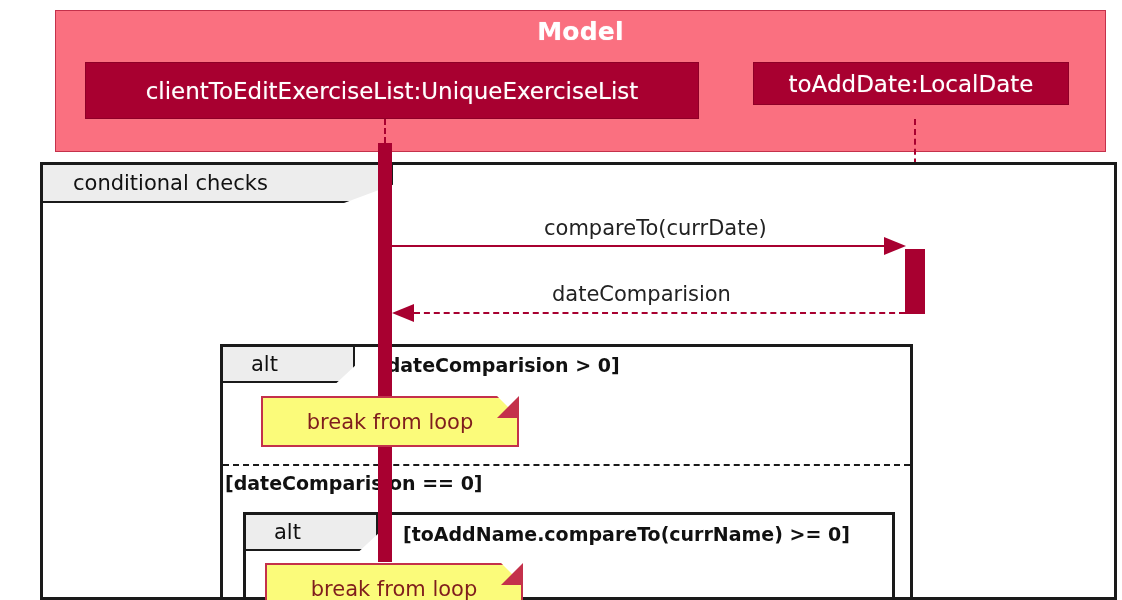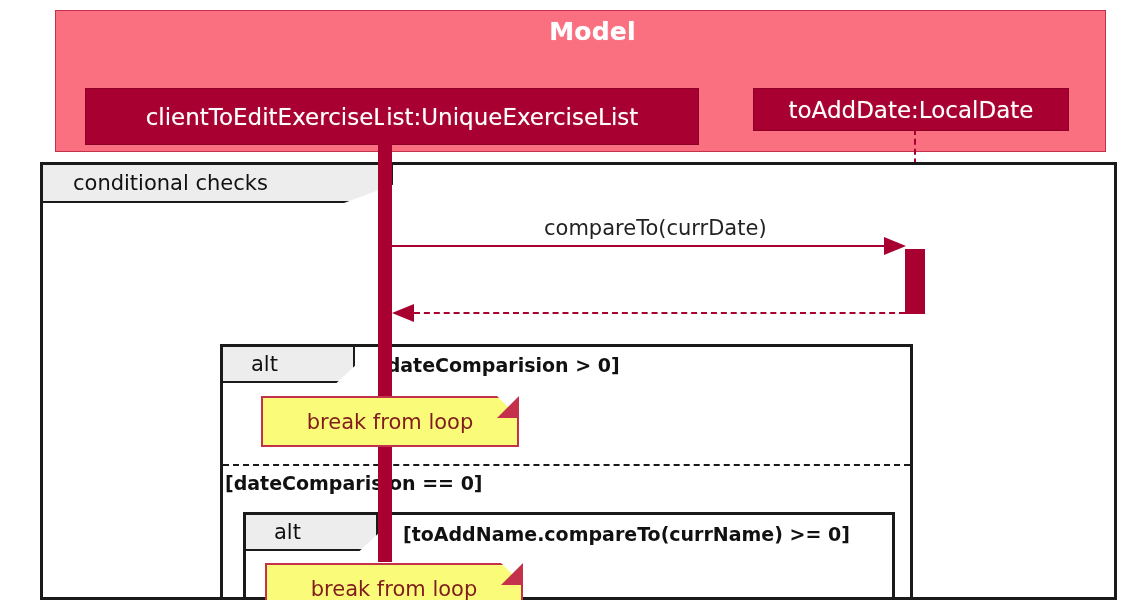--- a/index.html
+++ b/index.html
@@ -25,21 +25,21 @@
     left: 55px;
     top: 10px;
     width: 1051px;
     height: 142px;
     background: #FA7080;
     border: 1px solid #C4314B;
     box-sizing: border-box;
   }
   .package-title {
     position: absolute;
-    left: 12px;
+    left: 0;
     top: 6px;
     width: 100%;
     text-align: center;
     font-size: 25px;
     font-weight: bold;
     color: #ffffff;
     letter-spacing: 0.2px;
     text-shadow: 0 0 1px rgba(255,255,255,0.6);
   }
 
@@ -49,21 +49,20 @@
     background: #A80030;
     border: 1px solid #8E0027;
     box-sizing: border-box;
     color: #ffffff;
     font-size: 23px;
     display: flex;
     align-items: center;
     justify-content: center;
     white-space: nowrap;
     text-shadow: 0 0 1px rgba(255,255,255,0.45);
-    margin-top: 26px;
   }
   #participant-0 {
     left: 85px;
     top: 62px;
     width: 614px;
     height: 57px;
   }
   #participant-1 {
     left: 753px;
     top: 62px;
@@ -292,20 +291,21 @@
   </div>
 
   <div class="activation" id="activation-0"></div>
 
   <div class="msg-label" id="msg-0-label">compareTo(currDate)</div>
   <div class="msg-line solid" id="msg-0-line"></div>
   <div class="arrow-head right" id="msg-0-arrow"></div>
 
   <div class="activation" id="activation-1"></div>
 
+  <div class="msg-label" id="msg-1-label">dateComparision</div>
   <div class="msg-line dashed" id="msg-1-line"></div>
   <div class="arrow-head left" id="msg-1-arrow"></div>
 
   <div class="frame" id="frame-alt-outer">
     <div class="frame-tab" id="tab-alt-outer">alt</div>
   </div>
 
   <div class="guard" id="guard-alt-outer">[dateComparision &gt; 0]</div>
 
   <div class="activation" style="left:378px; top:344px; height:256px; width:14px;"></div>

